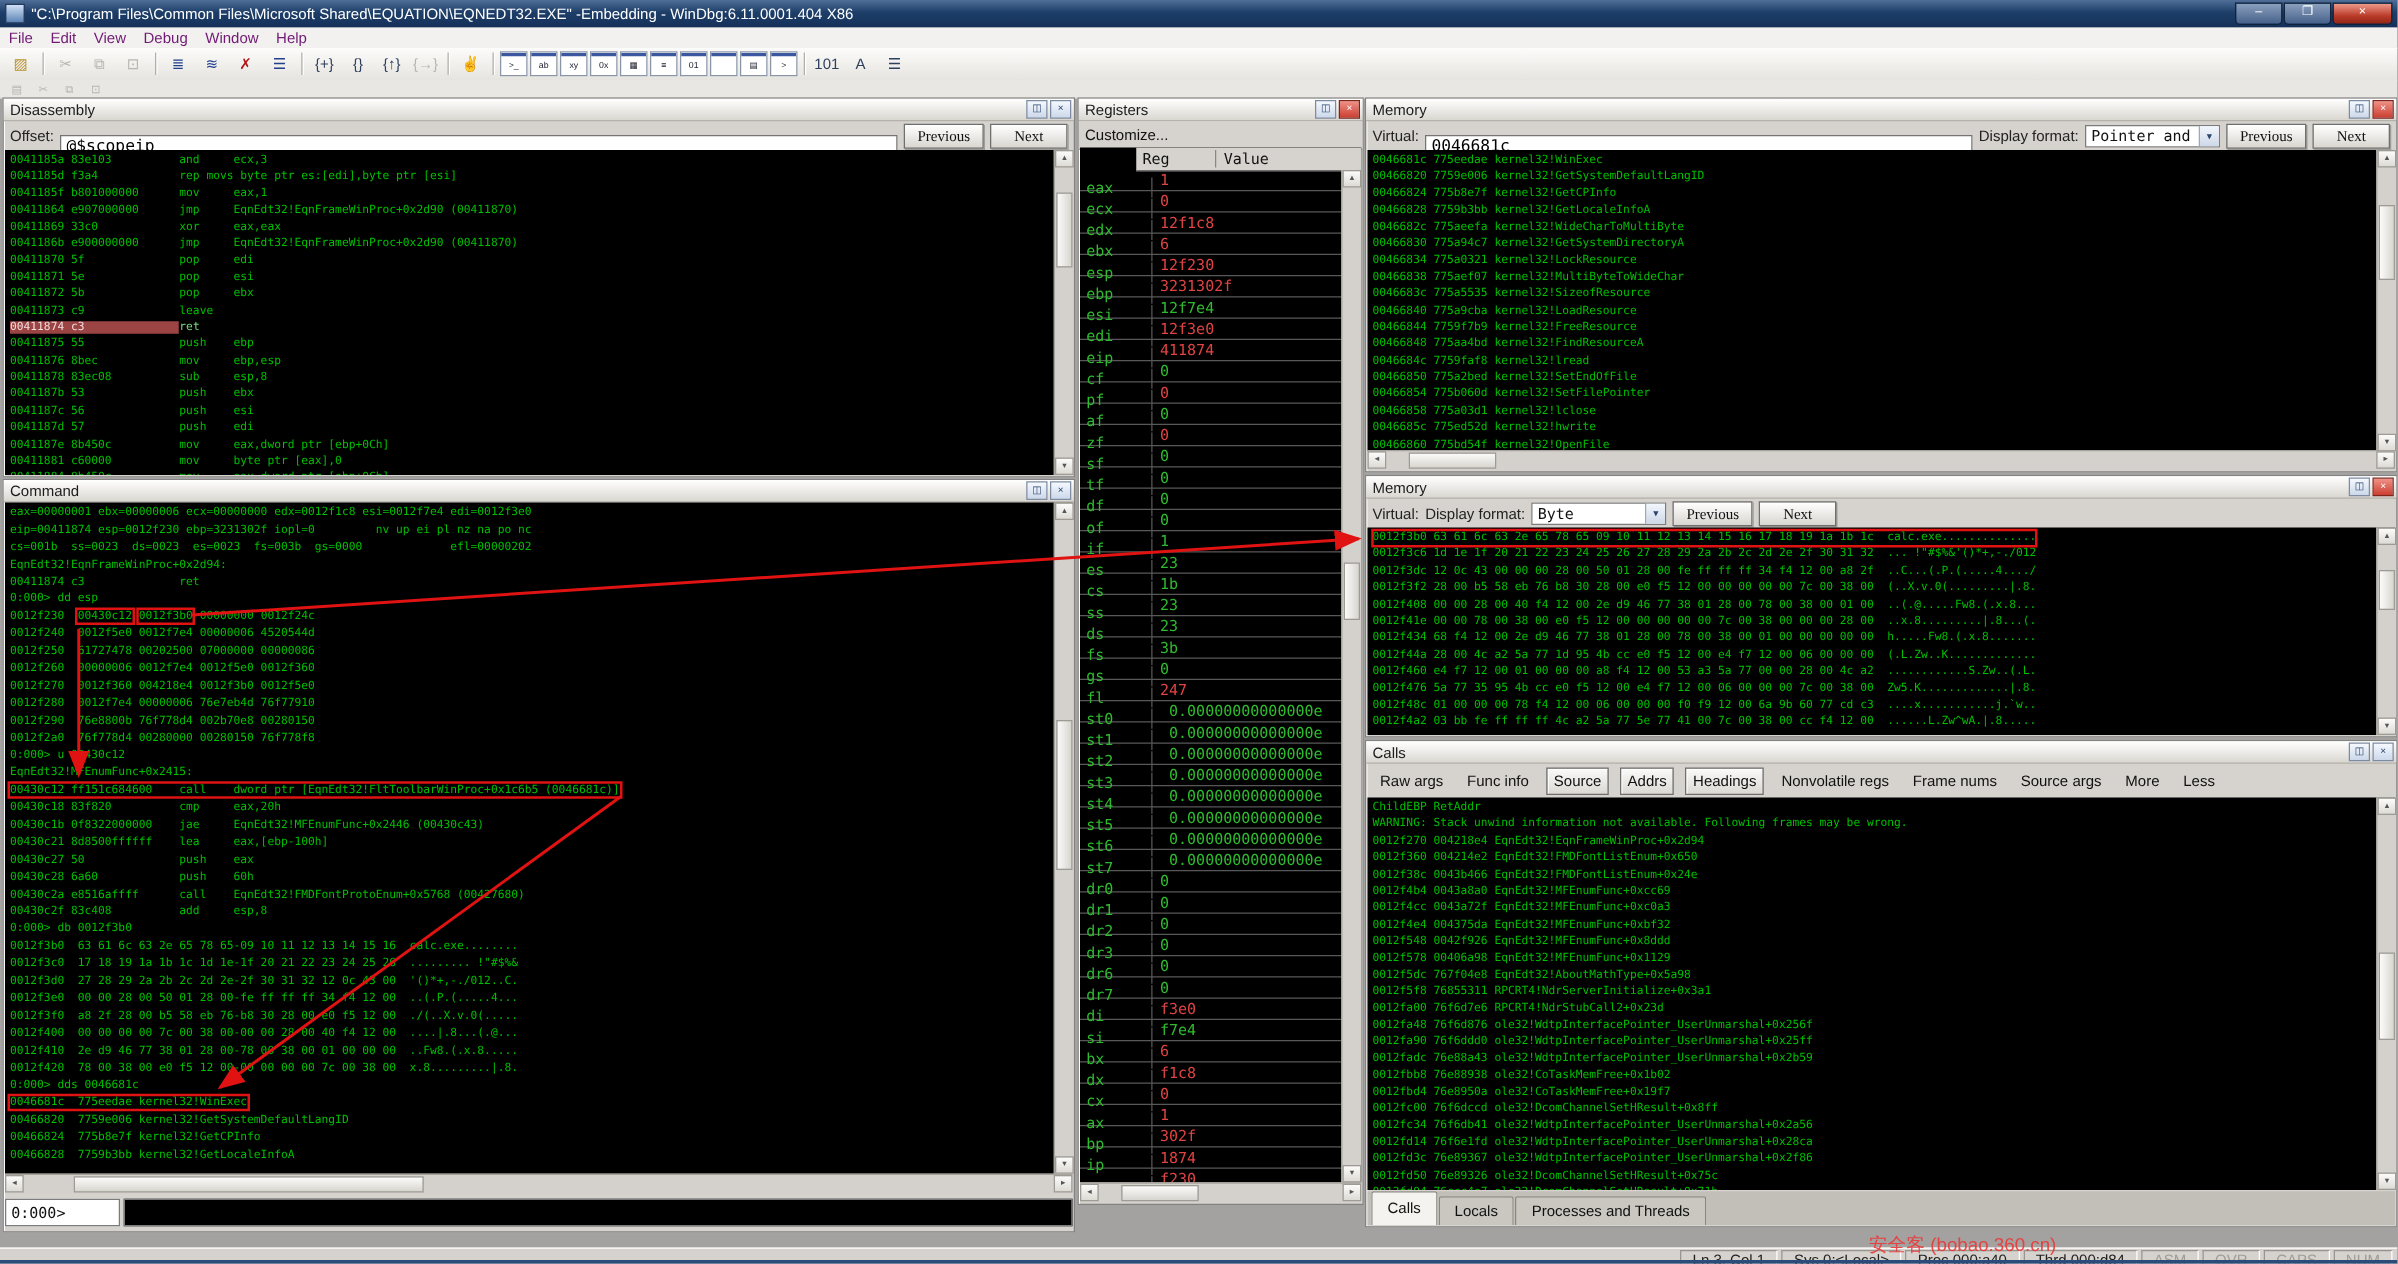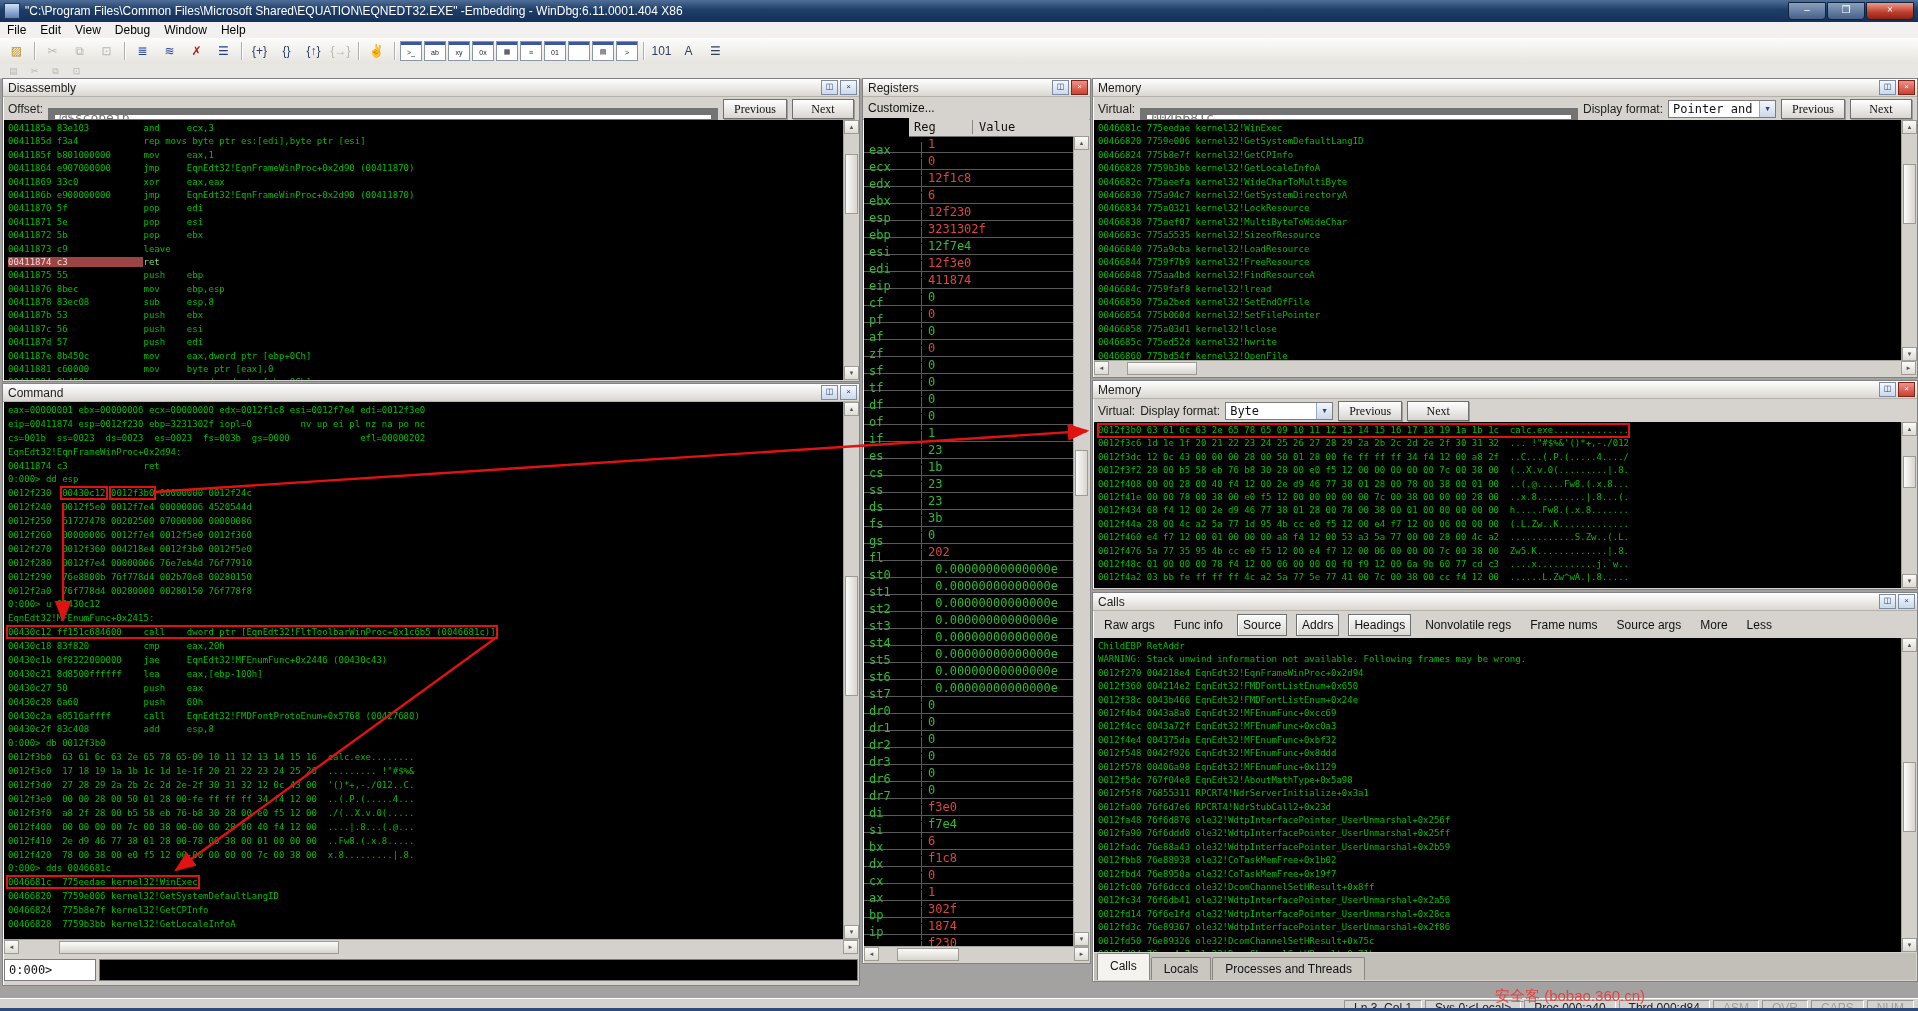--- a/index.html
+++ b/index.html
@@ -8,21 +8,21 @@
   .titlebar{position:absolute;left:0;top:0;right:0;height:22px;
     background:linear-gradient(#55749c,#24466f 45%,#173push0);background:linear-gradient(#4f6f99,#1d3e68 45%,#15305a);
     color:#fff;font-size:12px;display:flex;align-items:center;padding-left:4px;}
   .appicon{width:14px;height:14px;background:linear-gradient(#cfe0f5,#5b82b4);border:1px solid #243a5e;margin-right:5px;}
   .wbtns{margin-left:auto;display:flex;padding-right:4px;}
   .wbtn{width:36px;height:16px;margin-left:1px;border:1px solid #10233d;border-radius:0 0 4px 4px;
     background:linear-gradient(#8aa0bd,#46608a);color:#fff;font-size:10px;line-height:14px;text-align:center;}
   .wbtn.close{width:46px;background:linear-gradient(#ef9a8a,#bb3c2a 60%,#8f2516);}
   .menubar{position:absolute;left:0;top:22px;right:0;height:16px;background:#f2f1ef;
     display:flex;align-items:center;font-size:12px;border-bottom:1px solid #d8d6d2;}
-  .menuitem{padding:0 7px;color:#000000;}
+  .menuitem{padding:0 7px;color:#701a75;}
   .toolbar{position:absolute;left:0;top:38px;right:0;height:26px;
     background:linear-gradient(#fcfcfb,#e6e4df);border-bottom:1px solid #c6c4bf;
     display:flex;align-items:center;padding-left:3px;}
   .tbtn{min-width:23px;height:20px;margin:0 1px;display:flex;align-items:center;justify-content:center;
     font-size:12px;color:#30415f;border:1px solid transparent;}
   .tbtn.dis{color:#b9b6b0;}
   .tbtn.winicon{width:20px;min-width:20px;height:16px;background:#fff;border:1px solid #8a96a8;
     box-shadow:inset 0 3px 0 #3a57a0;font-size:7px;color:#223;padding-top:2px;}
   .tsep{width:1px;height:18px;background:#b2afa9;box-shadow:1px 0 0 #fff;margin:0 4px;}
   .toolbar2{position:absolute;left:0;top:64px;right:0;height:14px;background:#e9e7e3;
@@ -30,22 +30,22 @@
   .tbtn.small{min-width:17px;height:13px;font-size:9px;}
   
   .panel{position:absolute;background:#d6d3ce;border:1px solid #828282;box-shadow:inset 1px 1px 0 #fdfdfd;}
   .ptitle{height:17px;background:linear-gradient(#ffffff,#dad7d1);border-bottom:1px solid #b4b1ab;
     display:flex;align-items:center;font-size:12px;color:#1c1c1c;padding:0 2px 0 5px;}
   .pbtns{margin-left:auto;display:flex;align-items:center;}
   .pbtn{width:15px;height:13px;margin-left:2px;border:1px solid #7d8ca3;font-size:8px;line-height:12px;
     text-align:center;color:#2c456d;background:linear-gradient(#f5f9ff,#ccd8ea);}
   .pbtn.red{background:linear-gradient(#f09187,#cb3f31);border-color:#7d241b;color:#fff;}
   .crow{height:24px;display:flex;align-items:center;gap:5px;padding:0 5px;font-size:12px;color:#222;}
-  .tinput{height:18px;border:7px solid #737373;background:#fff;font:13px "DejaVu Sans Mono",monospace;
-    padding:0 4px;flex:1;box-sizing:border-box;color:#737373;margin-top:16px;}
+  .tinput{height:18px;border:1px solid #737373;background:#fff;font:13px "DejaVu Sans Mono",monospace;
+    padding:0 4px;flex:1;box-sizing:border-box;color:#000000;margin-top:16px;}
   .btn{height:20px;padding:0 10px;min-width:62px;box-sizing:border-box;text-align:center;
     background:linear-gradient(#ffffff,#d9d6d0);border:1px solid #6f6f6f;box-shadow:1px 1px 0 rgba(0,0,0,.25);
     font:12px "Liberation Serif",serif;line-height:18px;color:#111;}
   .combo{width:108px;height:18px;border:1px solid #7c7c7c;background:#fff;display:flex;align-items:center;
     font:12px "DejaVu Sans Mono",monospace;padding-left:4px;box-sizing:border-box;color:#111;}
   .combo .arr{margin-left:auto;width:15px;height:16px;border-left:1px solid #9aa8bd;
     background:linear-gradient(#f3f7fd,#cdd8e7);font-size:7px;line-height:16px;text-align:center;color:#2c456d;}
   .black{position:absolute;background:#000;overflow:hidden;white-space:pre;
     font-family:"DejaVu Sans Mono",monospace;font-size:9px;line-height:13.4px;color:#00be00;
     padding:2px 0 0 4px;}
@@ -323,21 +323,21 @@
         <div class="regrow">
           <span class="rc1">fs</span>
           <span class="rc2 g">3b</span>
         </div>
         <div class="regrow">
           <span class="rc1">gs</span>
           <span class="rc2 g">0</span>
         </div>
         <div class="regrow">
           <span class="rc1">fl</span>
-          <span class="rc2 r">202</span>
+          <span class="rc2 r">247</span>
         </div>
         <div class="regrow">
           <span class="rc1">st0</span>
           <span class="rc2 g"> 0.00000000000000e</span>
         </div>
         <div class="regrow">
           <span class="rc1">st1</span>
           <span class="rc2 g"> 0.00000000000000e</span>
         </div>
         <div class="regrow">

